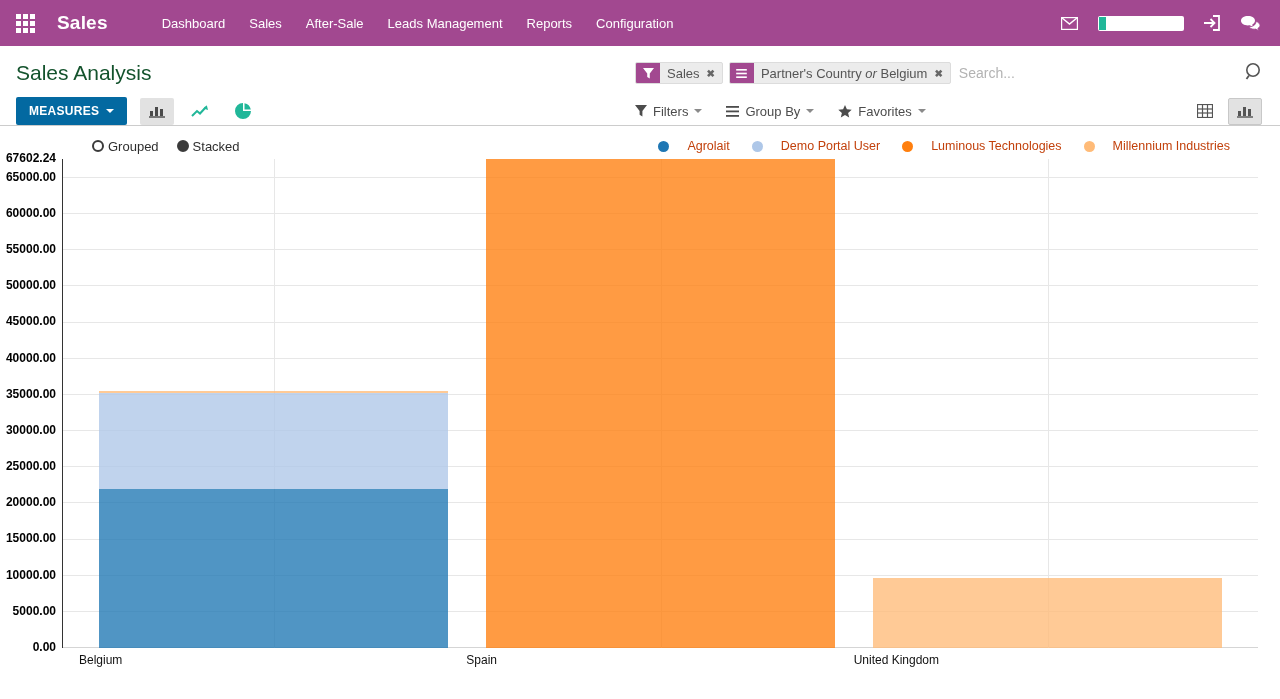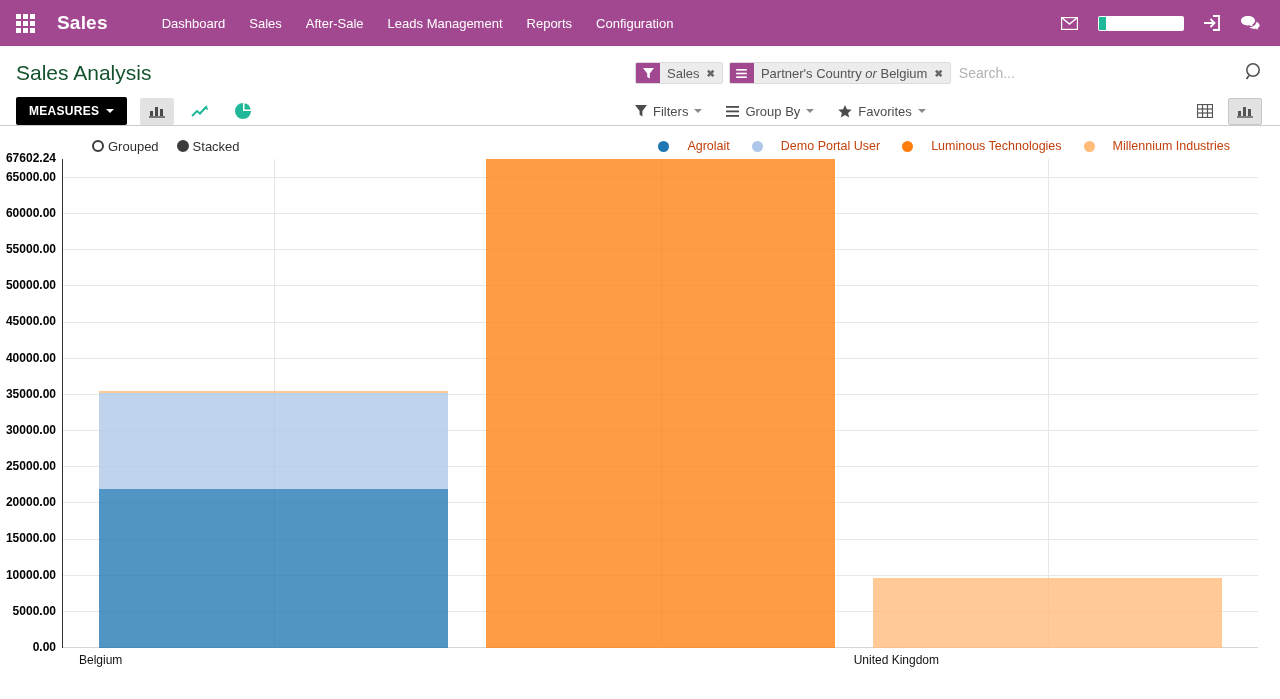--- a/index.html
+++ b/index.html
@@ -30,21 +30,21 @@
   .facet { display:flex; align-items:stretch; background:#ececec; border:1px solid #dcdcdc; border-radius:2px; margin-right:6px; height:22px; overflow:hidden; flex:none; }
   .facet-icon { width:24px; background:#A24890; display:flex; align-items:center; justify-content:center; }
   .facet-label { padding:0 7px; font-size:13px; color:#555; display:flex; align-items:center; white-space:pre; }
   .facet-label .it { font-style:italic; }
   .facet-x { padding:0 7px 0 0; font-size:10px; color:#666; display:flex; align-items:center; cursor:pointer; font-weight:bold; }
   .search-input { flex:1; border:none; outline:none; font-size:14px; color:#444; background:transparent; min-width:40px; }
   .search-input::placeholder { color:#b3b3b3; }
   .magnifier-btn { background:none; border:none; padding:0 0 0 8px; cursor:pointer; }
   .cp-row2 { display:flex; align-items:center; margin-top:7px; height:28px; }
   .measures-btn {
-    background:#000000; color:#fff; border:none; border-radius:2px;
+    background:#0369a1; color:#fff; border:none; border-radius:2px;
     font-size:12px; font-weight:bold; letter-spacing:.3px; padding:0 13px;
     height:28px; display:flex; align-items:center; gap:7px; cursor:pointer;
     font-family:"Liberation Sans", sans-serif;
   }
   .caret-down { width:0; height:0; border-left:4px solid transparent; border-right:4px solid transparent; border-top:4px solid currentColor; display:inline-block; }
   .ct-group { display:flex; align-items:center; gap:9px; margin-left:13px; }
   .ct-btn { width:34px; height:27px; display:flex; align-items:center; justify-content:center; background:none; border:none; cursor:pointer; border-radius:2px; }
   .ct-btn.active { background:#e2e2e2; }
   .right-tools { margin-left:auto; width:627px; display:flex; align-items:center; }
   .dd-group { display:flex; align-items:center; gap:24px; }
@@ -320,15 +320,16 @@
             <div class="vgrid"></div>
             <div class="bar">
               <div class="bar-seg" title="Millennium Industries: 9700" style="height: 70.1648px; background: rgb(255, 187, 120);"></div>
             </div>
           </div>
         </div>
       </div>
   </div>
   <div class="x-labels" id="x-labels">
       <div class="x-label-band" style="left: 0%; width: 33.3333%;">Belgium</div>
+      <div class="x-label-band" style="left: 33.3333%; width: 33.3333%;">Spain</div>
       <div class="x-label-band" style="left: 66.6667%; width: 33.3333%;">United Kingdom</div>
     </div>
 </div>
 
 </body></html>

